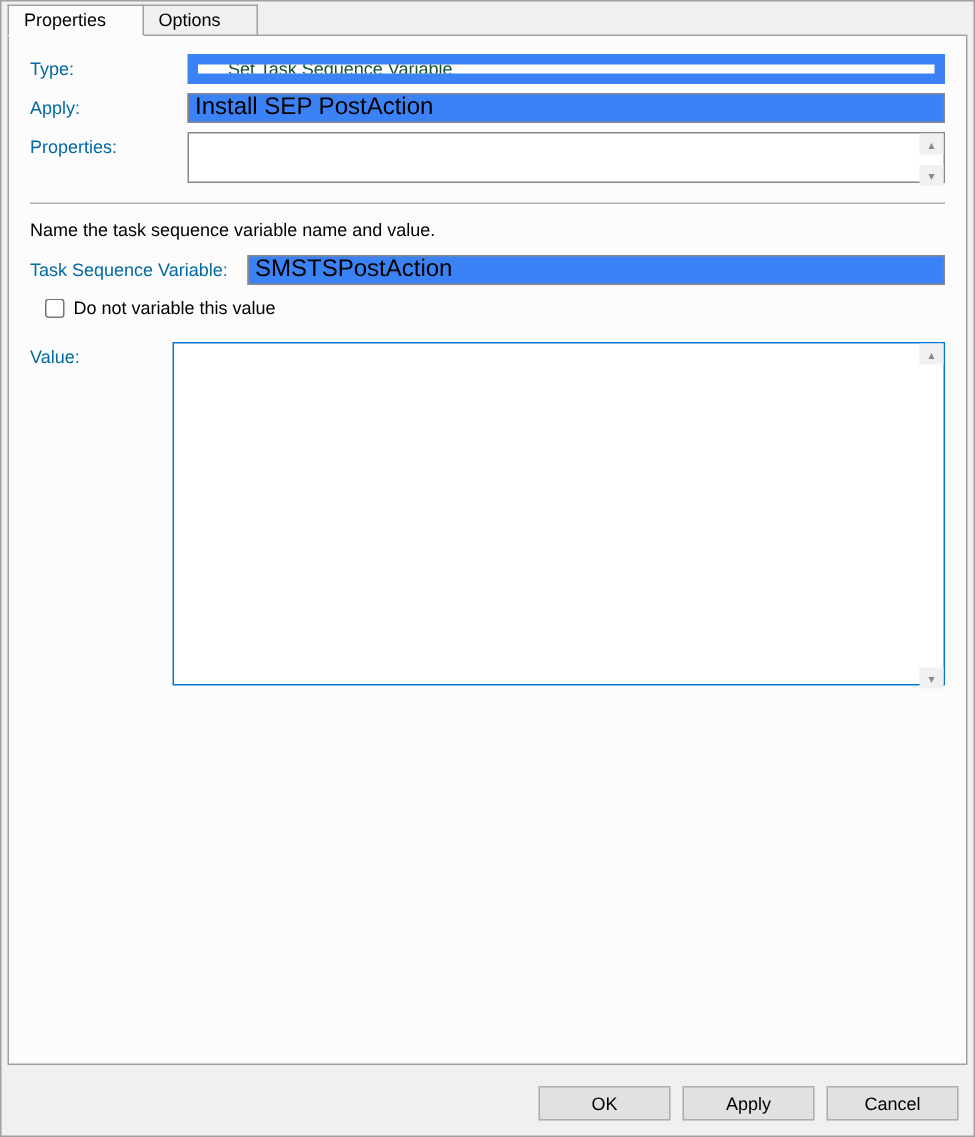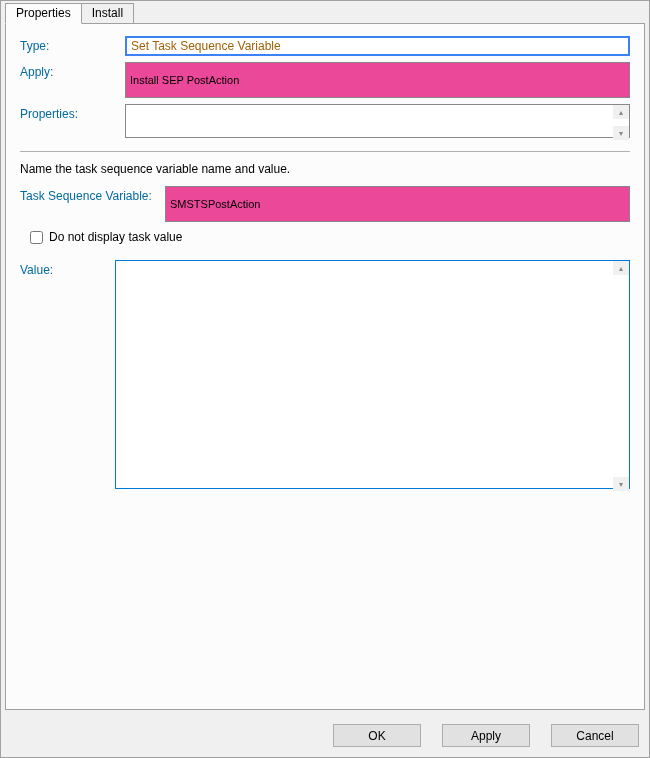--- a/index.html
+++ b/index.html
@@ -25,21 +25,21 @@
       display: flex;
       flex-direction: column;
     }
     .tabs-row {
       display: flex;
       padding: 2px 0 0 4px;
       margin-bottom: -1px;
       z-index: 1;
     }
     .tab {
-      padding: 2px 10px 3px 10px;
+      padding: 2px 24px 3px 10px;
       border: 1px solid #a0a0a0;
       background: #f0f0f0;
       font-size: 12px;
       cursor: default;
       margin-right: 0;
     }
     .tab.active {
       background: #fcfcfc;
       border-bottom: 1px solid #fcfcfc;
     }
@@ -65,35 +65,35 @@
       width: 105px;
       padding-top: 3px;
       color: #0369a1;
     }
     .form-field {
       flex: 1;
     }
     .readonly-input {
       width: 100%;
       height: 20px;
-      border: 2px solid #3b82f6;
+      border: 7px solid #3b82f6;
       background: #fff;
-      padding: 1px 4px;
-      font-family: inherit;
-      font-size: 12px;
-      color: #a16207;
+      padding: 1px 20px;
+      font-family: inherit;
+      font-size: 12px;
+      color: #14532d;
     }
     .text-input {
       width: 100%;
       height: 20px;
       border: 1px solid #888;
-      background: #ec4899;
-      padding: 17px 4px;
-      font-family: inherit;
-      font-size: 11px;
+      background: #3b82f6;
+      padding: 1px 4px;
+      font-family: inherit;
+      font-size: 16px;
     }
     .textarea-wrap {
       position: relative;
       width: 100%;
     }
     .multiline {
       width: 100%;
       border: 1px solid #888;
       background: #fff;
       padding: 2px 18px 2px 4px;
@@ -144,40 +144,40 @@
       margin-right: 6px;
       accent-color: #fff;
     }
     .value-row .form-label{
       width: 95px;
     }
     .button-strip {
       display: flex;
       justify-content: flex-end;
       padding: 6px 10px 10px 10px;
-      gap: 21px;
+      gap: 8px;
     }
     .btn {
       width: 88px;
       height: 23px;
       border: 1px solid #adadad;
       background: #e1e1e1;
       font-family: inherit;
       font-size: 12px;
       cursor: default;
     }
   </style>
 </head>
 <body>
 
 <div class="dialog">
 
   <div class="tabs-row">
     <div class="tab active">Properties</div>
-    <div class="tab inactive">Install</div>
+    <div class="tab inactive">Options</div>
   </div>
 
   <div class="tab-panel">
 
     <div class="form-row">
       <div class="form-label">Type:</div>
       <div class="form-field">
         <input type="text" class="readonly-input" readonly="" value="Set Task Sequence Variable" style="">
       </div>
     </div>
@@ -206,21 +206,21 @@
 
     <div class="form-row var-row">
       <div class="form-label">Task Sequence Variable:</div>
       <div class="form-field">
         <input type="text" class="text-input" value="SMSTSPostAction" style="">
       </div>
     </div>
 
     <div class="checkbox-row">
       <input type="checkbox" class="checkbox" style="">
-      <label>Do not display task value</label>
+      <label>Do not variable this value</label>
     </div>
 
     <div class="form-row value-row">
       <div class="form-label">Value:</div>
       <div class="form-field">
         <div class="textarea-wrap">
           <textarea class="multiline value-area" style=""></textarea>
           <div class="scroll-arrow scroll-up">▴</div>
           <div class="scroll-arrow scroll-down">▾</div>
         </div>

